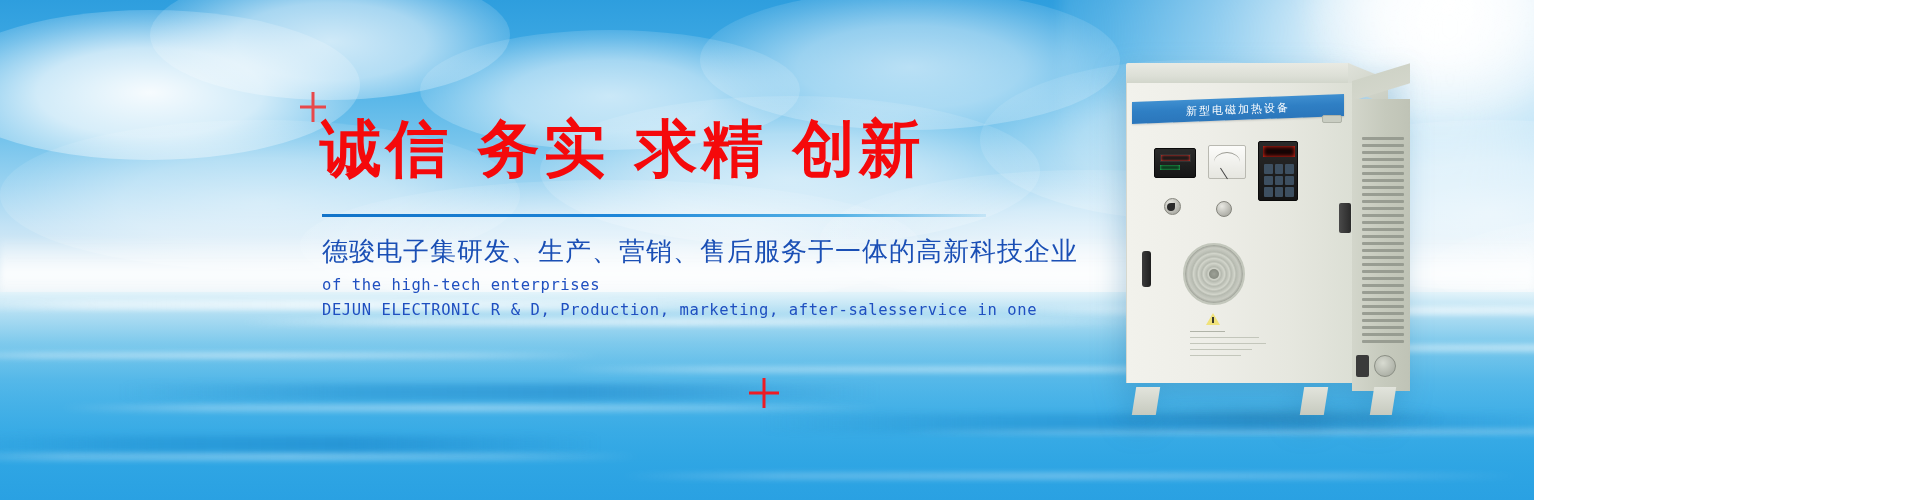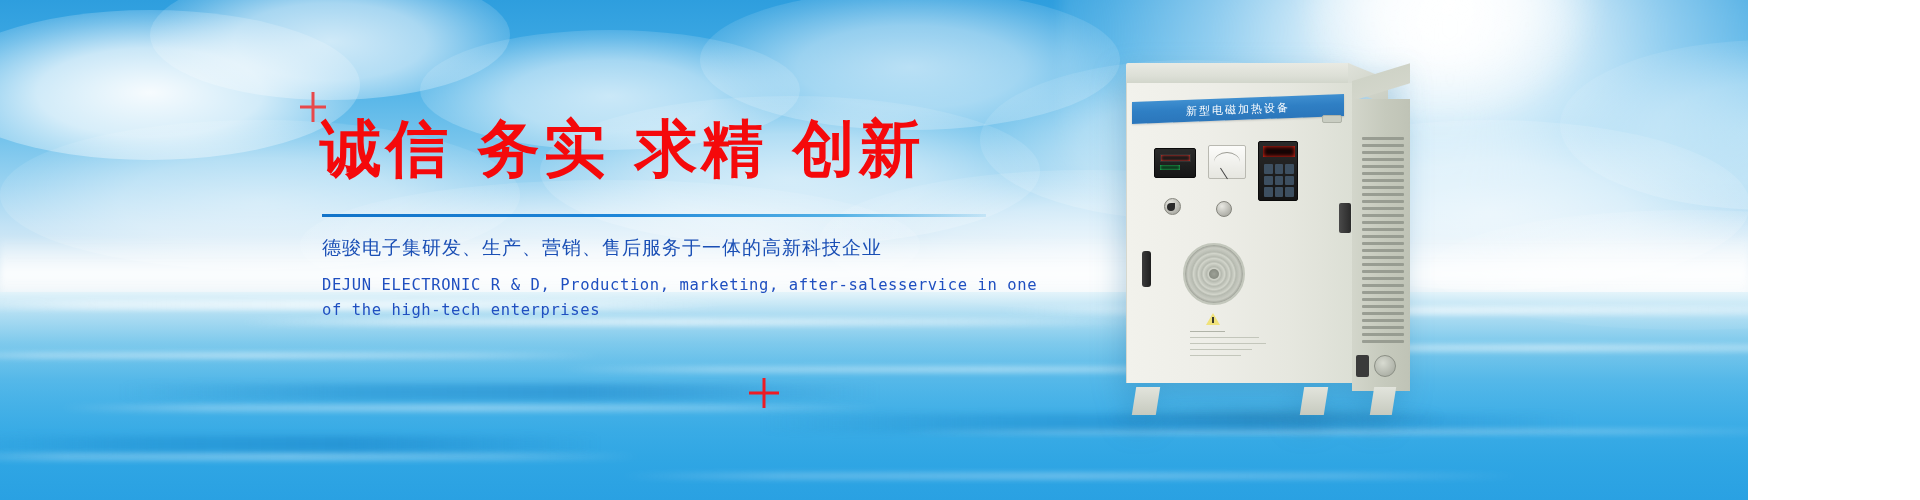--- a/index.html
+++ b/index.html
@@ -5,21 +5,21 @@
   * { margin:0; padding:0; box-sizing:border-box; }
   html, body {
     width:1920px; height:500px;
     overflow:hidden;
     font-family:"Liberation Sans", sans-serif;
   }
 
   
   .banner {
     position:relative;
-    width:1748px; height:500px;
+    width:1534px; height:500px;
     overflow:hidden;
     background:#1a93dd;
   }
 
   
   .sky {
     position:absolute; inset:0;
     background:
       linear-gradient(to bottom,
         #2e9ede 0%,
@@ -153,21 +153,21 @@
       #1173c9 0%,
       #1e86d8 45%,
       #55b2e6 78%,
       rgba(120,195,235,0.25) 100%);
   }
 
   .subhead-cn {
     position:absolute;
     left:322px; top:236px;
     font-family:"DejaVu Sans", sans-serif;
-    font-size:19px;
+    font-size:26px;
     letter-spacing:1px;
     color:#1a4fb5;
     white-space:nowrap;
     line-height:1.2;
   }
 
   .subhead-en {
     position:absolute;
     left:322px; top:273px;
     font-family:"DejaVu Sans Mono","Liberation Mono", monospace;
@@ -424,22 +424,22 @@
     </div>
 
     <div class="headline">诚信 务实 求精 创新</div>
 
 
     <div class="divider"></div>
 
     <div class="subhead-cn">德骏电子集研发、生产、营销、售后服务于一体的高新科技企业</div>
 
     <div class="subhead-en">
+      <div>of the high-tech enterprises</div>
       <div>DEJUN ELECTRONIC R &amp; D, Production, marketing, after-salesservice in one</div>
-      <div>of the high-tech enterprises</div>
     </div>
 
     <div class="plus plus-2">
       <i class="h"></i>
         <i class="v"></i>
     </div>
   </div>
 
   <div class="m-shadow"></div>
 

